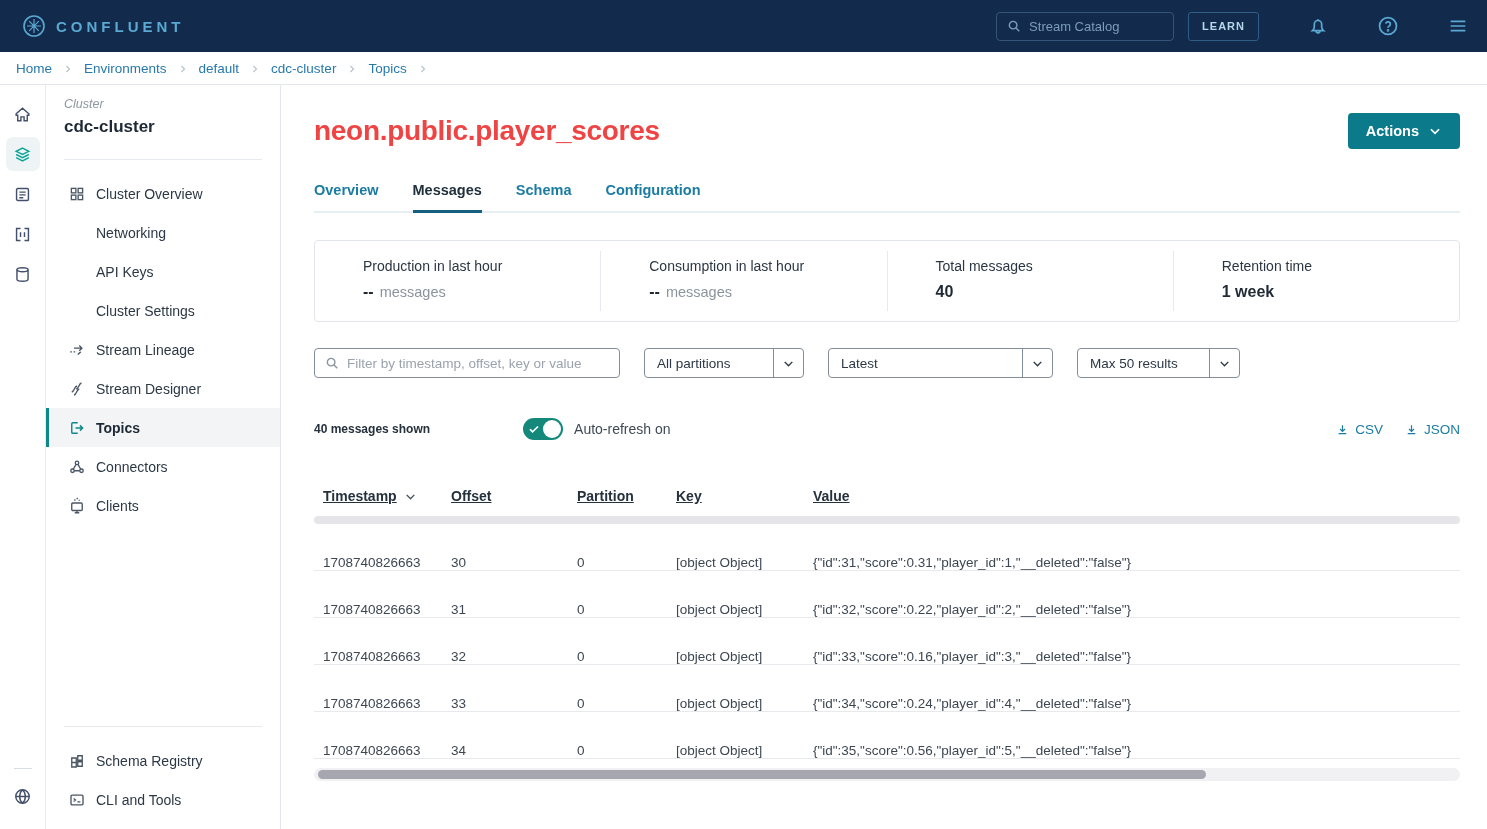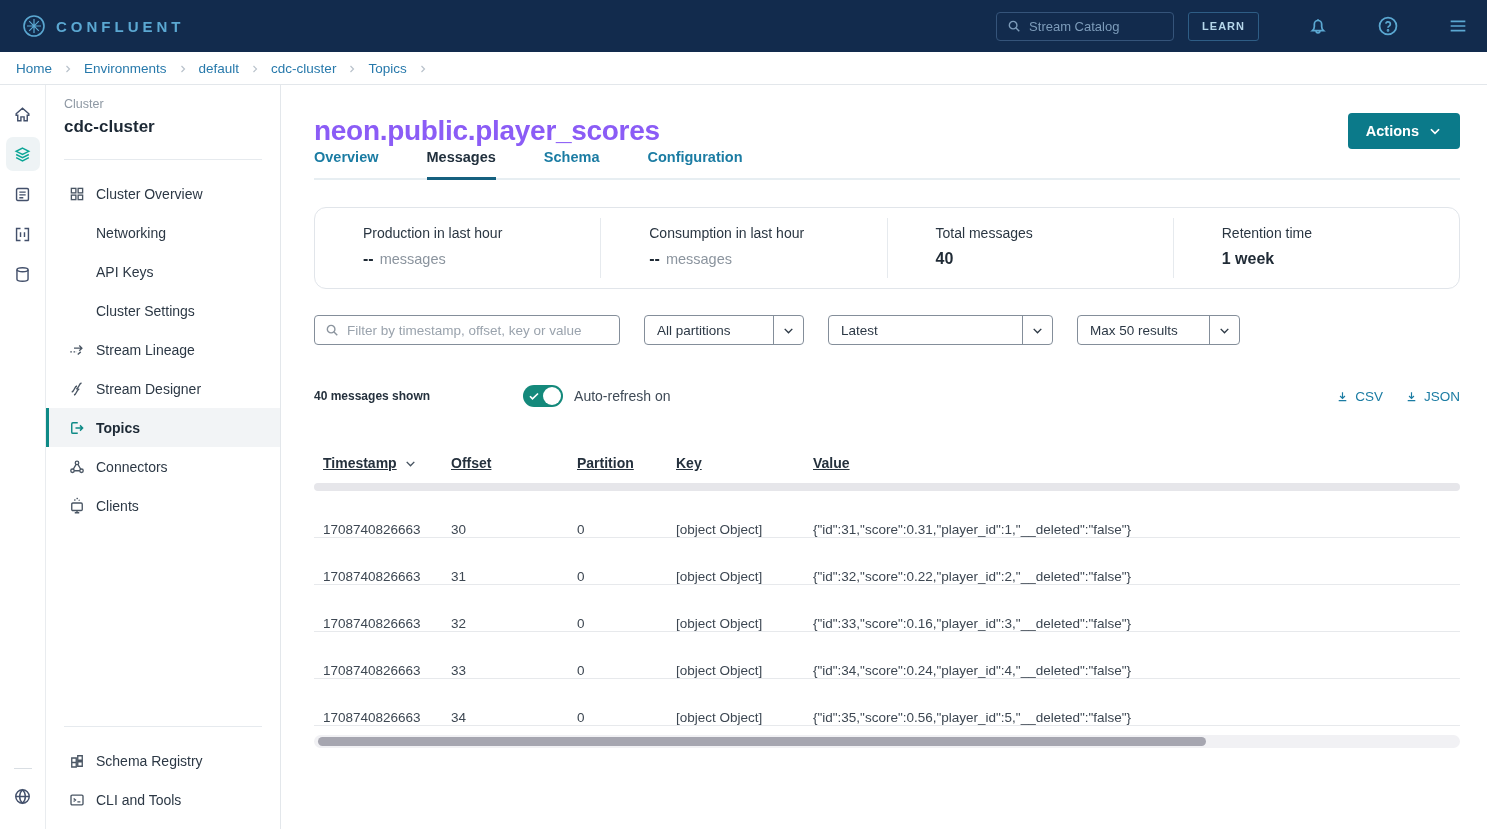--- a/index.html
+++ b/index.html
@@ -37,49 +37,49 @@
     padding-top:12px; }
   .rail-item { width:34px; height:34px; display:flex; align-items:center; justify-content:center;
     border-radius:7px; color:#43506b; margin-bottom:6px; cursor:pointer; }
   .rail-item svg { width:19px; height:19px; }
   .rail-item.active { background:#eef3f5; color:#0aa596; }
   .rail-divider { width:18px; border-top:1px solid #d9dee3; margin:6px 0 10px 0; }
   .rail-bottom { margin-top:auto; margin-bottom:10px; display:flex; flex-direction:column; align-items:center; }
 
   
   .sidebar { width:235px; border-right:1px solid #e3e7eb; padding-top:12px; display:flex; flex-direction:column; }
-  .sb-cluster-label { font-size:12.5px; color:#8e98a3; padding-left:18px; }
+  .sb-cluster-label { font-size:12.5px; color:#8e98a3; padding-left:18px;font-style:italic; }
   .sb-cluster-name { font-size:17px; font-weight:700; color:#1d2935; padding-left:18px; margin-top:6px; }
   .sb-divider { border-top:1px solid #e6eaee; margin:22px 18px 14px 18px; }
   .sb-nav { display:flex; flex-direction:column; }
   .sb-item { height:39px; display:flex; align-items:center; gap:9px; padding-left:18px;
     font-size:14px; color:#2c3845; cursor:pointer; border-left:3px solid transparent; }
   .sb-item .sb-ic { width:20px; height:20px; color:#4a5664; flex:none; display:flex; align-items:center; justify-content:center; }
   .sb-item .sb-ic svg { width:18px; height:18px; }
   .sb-item.sub { padding-left:47px; }
   .sb-item.active { background:#f2f4f6; border-left-color:#0e8a86; font-weight:700; color:#1d2935; }
   .sb-item.active .sb-ic { color:#0e8a86; }
   .sb-footer-divider { border-top:1px solid #e6eaee; margin:18px 18px 14px 18px; }
   .sb-push { flex:1; }
 
   
   .main { flex:1; padding:0 27px 0 33px; overflow:hidden; }
   .title-row { margin-top:28px; display:flex; align-items:center; justify-content:space-between; }
-  .page-title { font-size:28px; font-weight:700; color:#8b5cf6; letter-spacing:-0.3px; }
+  .page-title { font-size:28px; font-weight:700; color:#ef4444; letter-spacing:-0.3px; }
   .actions-btn { background:#0b7a8a; color:#fff; border:none; border-radius:4px; height:36px; padding:0 18px;
     font-size:14.5px; font-weight:700; display:flex; align-items:center; gap:9px; cursor:pointer;
     font-family:"Liberation Sans", sans-serif; }
   .actions-btn svg { width:14px; height:14px; }
 
-  .tabs { display:flex; gap:48px; border-bottom:2px solid #e7eef2; }
+  .tabs { margin-top:33px; display:flex; gap:34px; border-bottom:2px solid #e7eef2; }
   .tab { font-size:14.5px; font-weight:600; color:#1b7ca3; padding-bottom:12px; cursor:pointer;
     border-bottom:3px solid transparent; margin-bottom:-2px; }
   .tab.active { color:#21303d; border-bottom-color:#15607f; }
 
-  .stats-card { margin-top:27px; border:1px solid #e1e5ea; border-radius:12px; height:82px;
+  .stats-card { margin-top:27px; border:1px solid #e1e5ea; border-radius:4px; height:82px;
     display:flex; align-items:stretch; }
   .stat-cell { flex:1; padding:17px 0 0 48px; }
   .stat-vdiv { width:1px; background:#e6eaee; margin:10px 0; }
   .stat-label { font-size:14px; color:#2a3642; }
   .stat-value-row { margin-top:9px; display:flex; align-items:baseline; gap:6px; }
   .stat-value { font-size:16px; font-weight:700; color:#1f2a35; }
   .stat-suffix { font-size:14.5px; color:#8b949e; }
 
   .filter-row { margin-top:26px; display:flex; gap:24px; }
   .filter-search { width:306px; height:30px; border:1px solid #848e9a; border-radius:4px;

